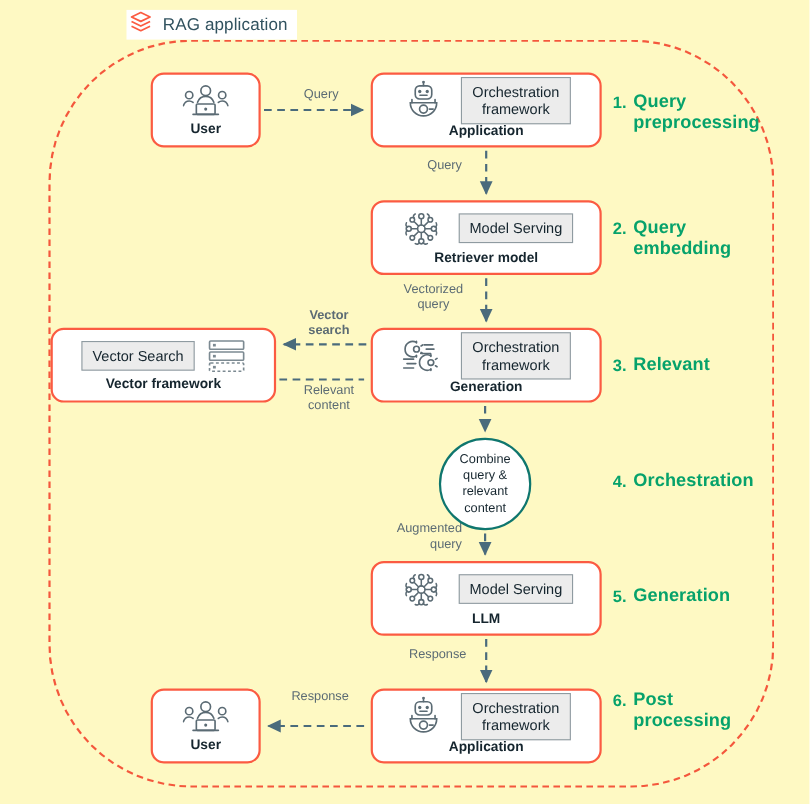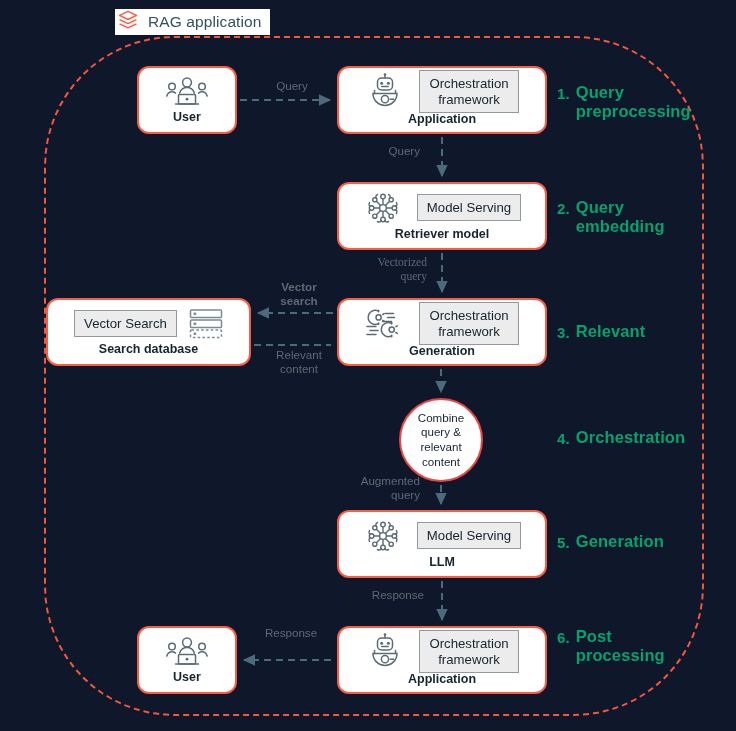--- a/index.html
+++ b/index.html
@@ -9,21 +9,21 @@
   }
   body {
     font-family: "Liberation Sans", sans-serif;
     -webkit-font-smoothing: antialiased;
   }
   #stage {
     position: relative;
     width: 736px;
     height: 731px;
     overflow: hidden;
-    background: #0f172a;
+    background: #fef9c3;
   }
 
   
   #rag-container {
     position: absolute;
     left: 44px;
     top: 36px;
     width: 660px;
     height: 680px;
     border: 2px dashed #f4573c;
@@ -117,21 +117,21 @@
   #node-vector-db .node-body { gap: 12px; }
 
   
   #node-augmentation {
     position: absolute;
     left: 399px;
     top: 398px;
     width: 84px;
     height: 84px;
     box-sizing: border-box;
-    border: 2px solid #ef4444;
+    border: 2px solid #0f766e;
     border-radius: 50%;
     background: #ffffff;
     z-index: 4;
     display: flex;
     align-items: center;
     justify-content: center;
   }
   #node-augmentation .circle-text {
     font-size: 11.6px;
     line-height: 1.26;
@@ -175,21 +175,21 @@
     position: absolute;
     font-size: 11.6px;
     line-height: 1.22;
     color: #5b6b74;
     text-align: center;
     white-space: pre-line;
     z-index: 3;
   }
   #lbl-query-1   { left: 247px; top: 79px;  width: 90px; }
   #lbl-query-2   { left: 348px; top: 144px; width: 72px; text-align: right; }
-  #lbl-vectorized{ left: 337px; top: 256px; width: 90px; text-align: right; font-family: Liberation Serif, serif; }
+  #lbl-vectorized{ left: 349px; top: 256px; width: 90px; text-align: center; }
   #lbl-vsearch   { left: 262px; top: 280px; width: 74px; font-weight: bold; }
   #lbl-relevant  { left: 262px; top: 348px; width: 74px; }
   #lbl-augmented { left: 330px; top: 474px; width: 90px; text-align: right; }
   #lbl-response-1{ left: 352px; top: 588px; width: 72px; text-align: right; }
   #lbl-response-2{ left: 245px; top: 626px; width: 92px; }
 </style>
 </head>
 <body>
 
 <div id="stage">
@@ -327,21 +327,21 @@
         <svg width="34" height="32" viewBox="0 0 34 32" fill="none" stroke="#7c8a92" stroke-width="1.5">
           <rect x="1.5" y="2" width="31" height="7.5" rx="1"></rect>
           <rect x="4.6" y="4.6" width="2.6" height="2.4" fill="#7c8a92" stroke="none"></rect>
           <rect x="1.5" y="12" width="31" height="7.5" rx="1"></rect>
           <rect x="4.6" y="14.6" width="2.6" height="2.4" fill="#7c8a92" stroke="none"></rect>
           <rect x="1.5" y="22" width="31" height="7.5" rx="1" stroke-dasharray="2.6,2.2"></rect>
           <rect x="4.6" y="24.6" width="2.6" height="2.4" fill="#7c8a92" stroke="none"></rect>
         </svg>
       </span>
     </div>
-    <div class="node-label">Search database</div>
+    <div class="node-label">Vector framework</div>
   </div>
 
   <div class="node" id="node-retriever">
     <div class="node-body">
       <span class="node-icon">
         <svg width="40" height="34" viewBox="0 0 40 34" fill="none" stroke="#5b6b74" stroke-width="1.5">
           <g>
             <path d="M13.5 4.2a7 7 0 1 0 0 12.4" stroke-linecap="round"></path>
             <circle cx="13.6" cy="10.4" r="2.6"></circle>
             <path d="M13.6 3.2v1.6M19.2 6.6l-1.4.9M19.2 14.2l-1.4-.9M13.6 17.6v-1.6" stroke-linecap="round"></path>

